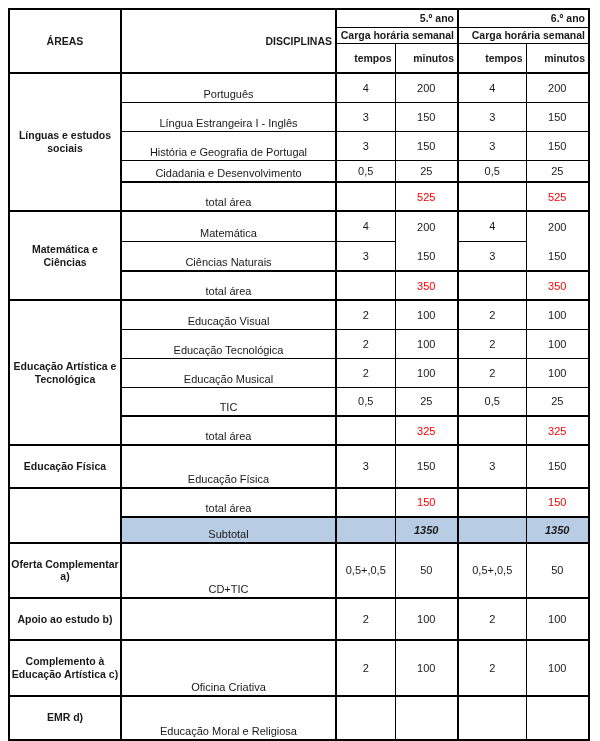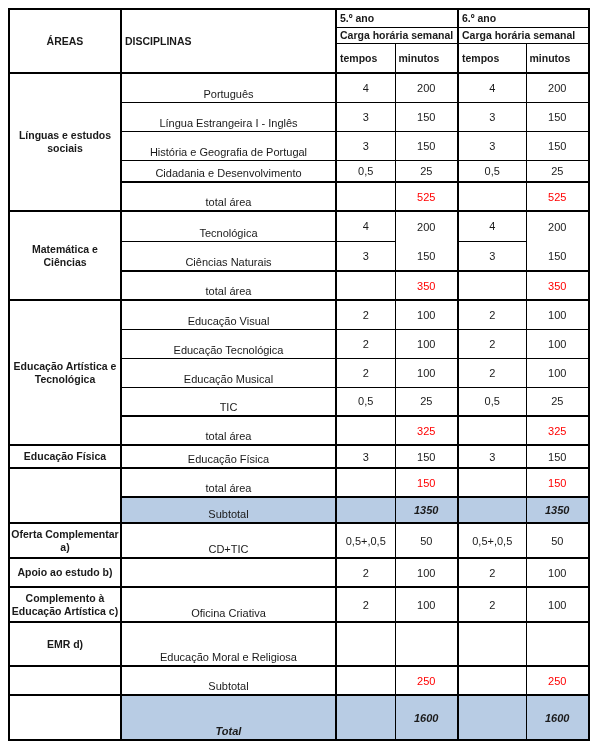--- a/index.html
+++ b/index.html
@@ -4,24 +4,24 @@
 <style>
   html,body{margin:0;padding:0;background:#fff;}
   body{width:600px;height:741px;font-family:"Liberation Sans",sans-serif;color:#1a1a1a;}
   table{border-collapse:collapse;table-layout:fixed;margin:8px 0 0 8px;border:2px solid #000;}
   td{border:1px solid #000;font-size:11px;padding:0 3px;overflow:hidden;vertical-align:middle;}
   
   .br2{border-right:2px solid #000;}
   
   tr.t2 td{border-top:2px solid #000;}
   
-  .area{font-weight:bold;text-align:center;vertical-align:middle;font-size:10.5px;line-height:1.2;padding:4px 1px;}
+  .area{font-weight:bold;text-align:center;vertical-align:middle;font-size:10.5px;line-height:1.2;padding:14px 1px;}
   .disc{text-align:center;vertical-align:bottom;padding-bottom:2px;}
   .num{text-align:center;}
-  .hdr{font-weight:bold;text-align:left;font-size:10.5px;white-space:nowrap;}
+  .hdr{font-weight:bold;text-align:right;font-size:10.5px;white-space:nowrap;}
   .red{color:#f00;font-weight:normal;}
   .blue{background:#b8cce4;}
   .bold{font-weight:bold;font-style:italic;}
   .merged{padding:0;vertical-align:top;}
   .merged .half{height:29px;display:flex;align-items:center;justify-content:center;}
 </style>
 </head>
 <body>
 
 <table>
@@ -84,21 +84,21 @@
   <tr class="t2" style="height:29px">
     <td class="disc br2">total área</td>
     <td class="num"></td>
     <td class="num red br2">525</td>
     <td class="num"></td>
     <td class="num red">525</td>
   </tr>
 
   <tr class="t2" style="height:29px">
     <td rowspan="3" class="area br2">Matemática e Ciências</td>
-    <td class="disc br2">Tecnológica</td>
+    <td class="disc br2">Matemática</td>
     <td class="num">4</td>
     <td rowspan="2" class="merged br2">
       <div class="half">200</div>
       <div class="half">150</div>
     </td>
     <td class="num">4</td>
     <td rowspan="2" class="merged">
       <div class="half">200</div>
       <div class="half">150</div>
     </td>

